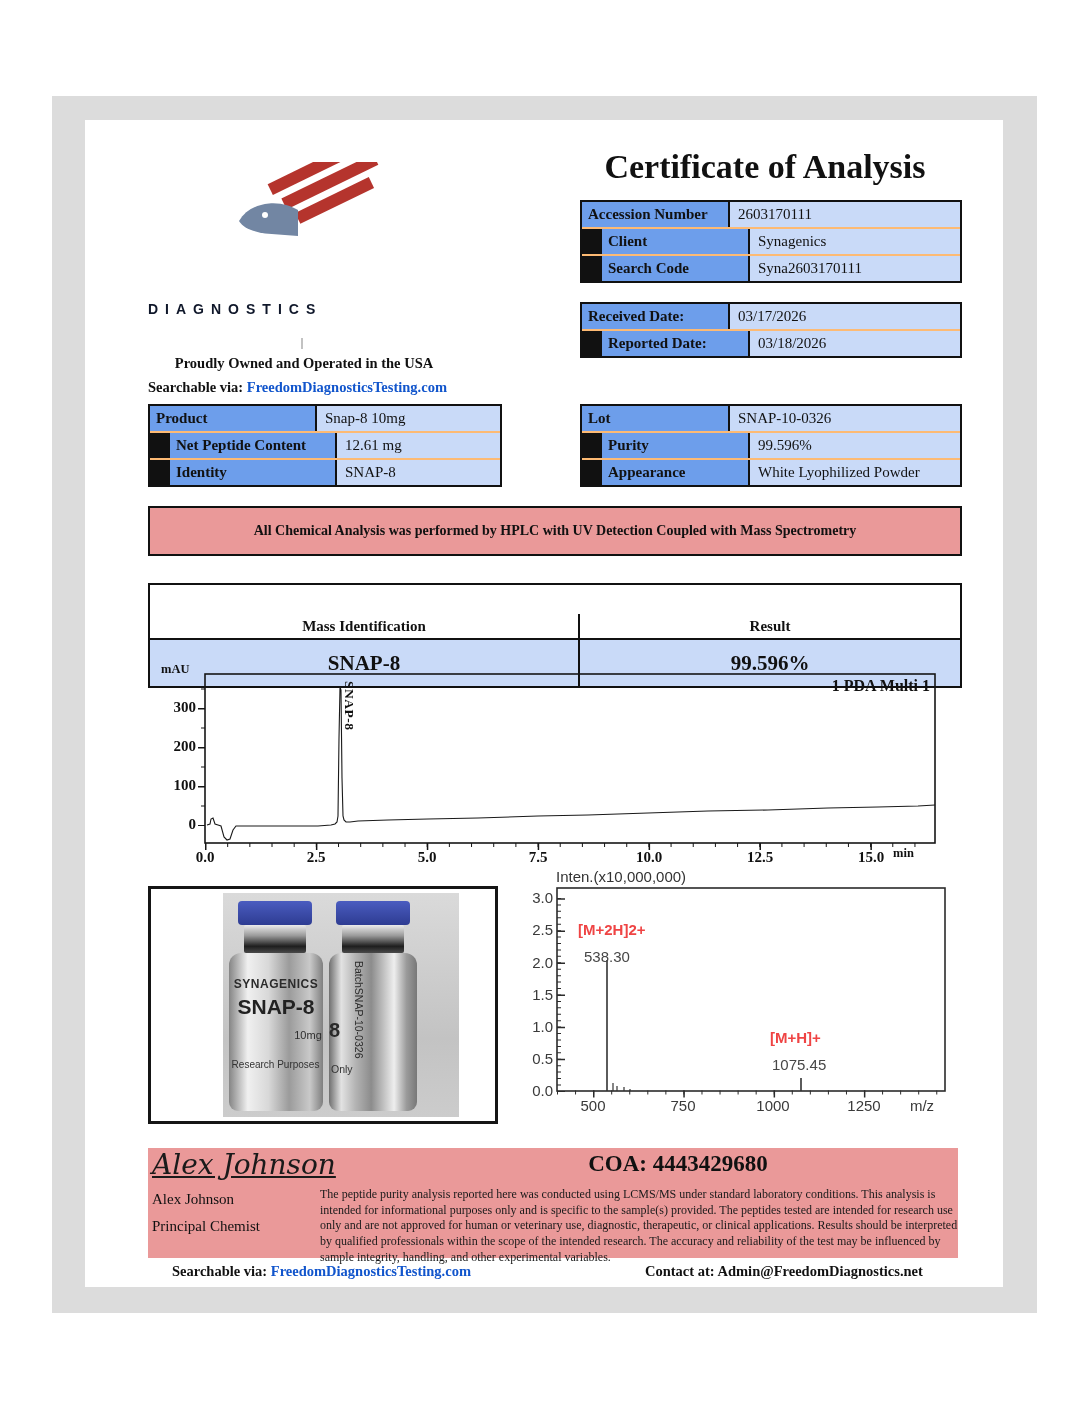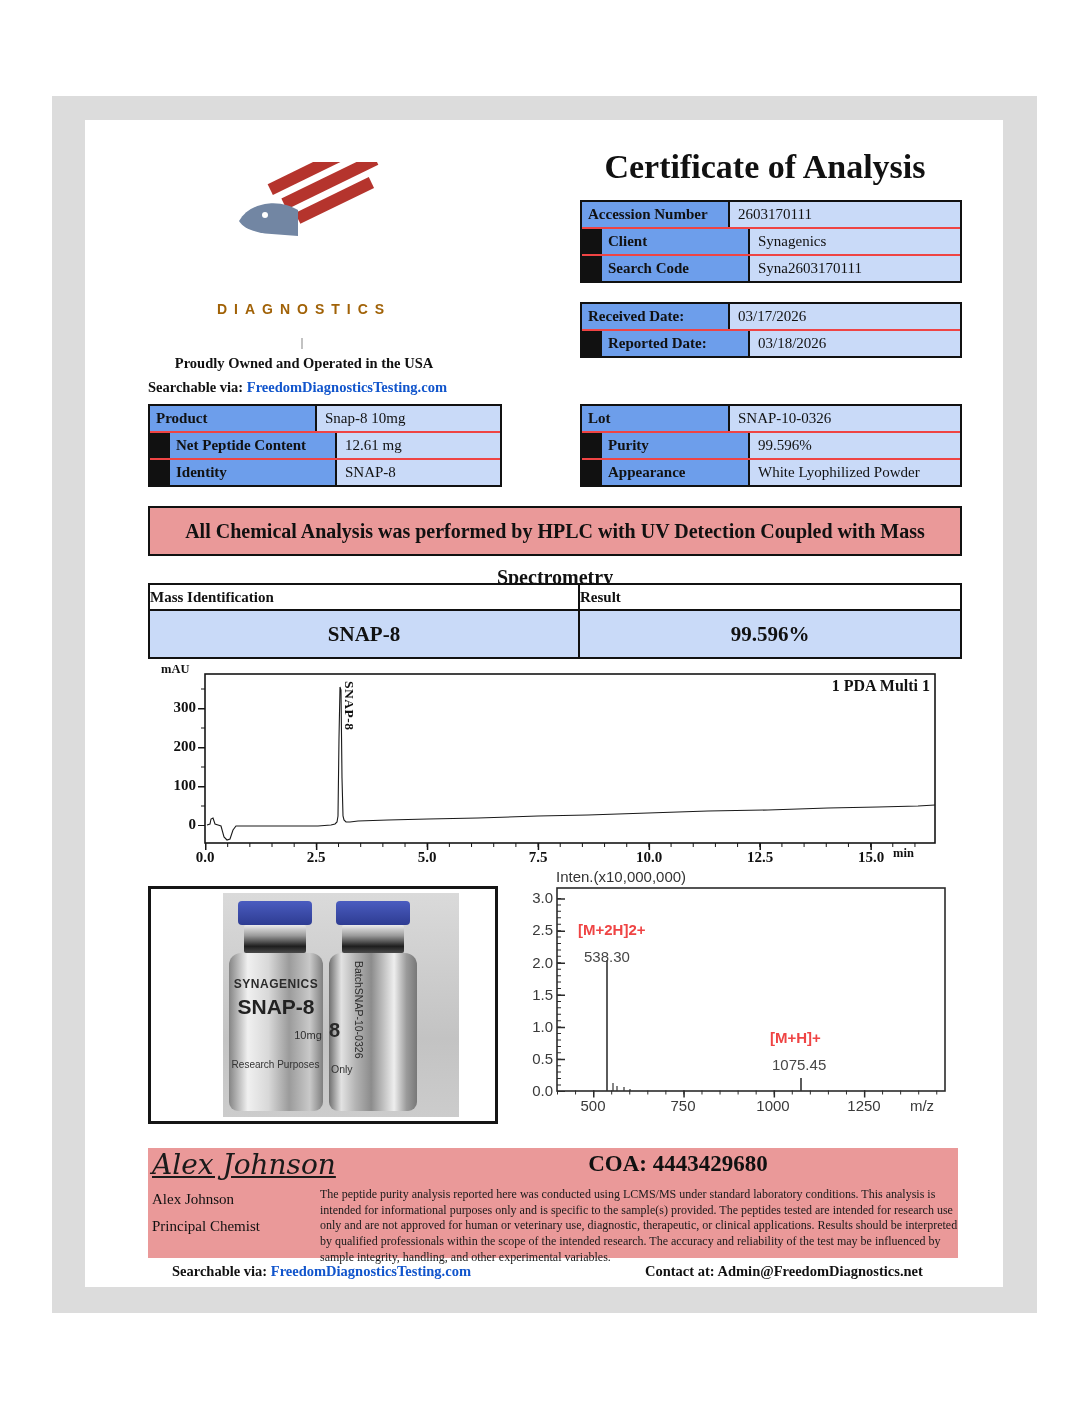--- a/index.html
+++ b/index.html
@@ -5,48 +5,48 @@
   html,body{margin:0;padding:0;background:#fff;}
   .canvas{position:relative;width:1088px;height:1408px;background:#fff;overflow:hidden;
           font-family:"Liberation Serif","DejaVu Serif",serif;color:#111;}
   .abs{position:absolute;}
   .frame{left:52px;top:96px;width:985px;height:1217px;background:#dcdcdc;}
   .page{left:85px;top:120px;width:918px;height:1167px;background:#ffffff;}
 
   
   .brand{left:148px;top:256px;width:312px;text-align:center;font-family:"Liberation Sans","DejaVu Sans",sans-serif;
          font-size:37px;font-weight:700;letter-spacing:13px;color:#4d4f52;}
-  .subbrand{left:148px;top:301px;width:312px;text-align:center;font-family:"Liberation Sans","DejaVu Sans",sans-serif;
-         font-size:14px;font-weight:700;letter-spacing:7px;color:#a16207;}
+  .subbrand{left:148px;top:301px;width:312px;text-align:left;font-family:"Liberation Sans","DejaVu Sans",sans-serif;
+         font-size:14px;font-weight:700;letter-spacing:7px;color:#0f172a;}
   .divtick{left:301px;top:338px;width:2px;height:11px;background:#c2c2c2;}
   .tagline{left:128px;top:355px;width:352px;text-align:center;font-size:14.5px;font-weight:700;}
   .search-top{left:148px;top:379px;font-size:14.5px;font-weight:700;}
   a.link{color:#1155cc;font-weight:700;cursor:pointer;}
 
   .doc-title{left:545px;top:148px;width:440px;text-align:center;font-size:34px;font-weight:700;}
 
   
   .ktable{border:2px solid #111;background:#111;}
   .krow{display:flex;}
-  .krow + .krow{border-top:2px solid #ef4444;padding-left:20px;}
+  .krow + .krow{border-top:2px solid #fdba74;padding-left:20px;}
   .kl{background:#6d9eeb;font-weight:700;font-size:15px;line-height:21px;padding:2px 6px;box-sizing:border-box;border-right:2px solid #111;}
   .kv{background:#c9daf8;font-size:15px;line-height:21px;padding:2px 8px;box-sizing:border-box;flex:1;}
   .tA{left:580px;top:200px;width:378px;}
   .tB{left:580px;top:302px;width:378px;}
   .tP{left:148px;top:404px;width:350px;}
   .tL{left:580px;top:404px;width:378px;}
   .tA .kl,.tB .kl,.tL .kl{width:148px;}
   .tP .kl{width:167px;}
 
   .banner{left:148px;top:506px;width:810px;height:46px;background:#ea9999;border:2px solid #111;
-          text-align:center;font-weight:700;font-size:20px;line-height:46px;}
+          text-align:center;font-weight:700;font-size:14px;line-height:46px;}
 
   .mtable{left:148px;top:583px;width:810px;border:2px solid #111;}
   .mhead{display:flex;background:#fff;border-bottom:2px solid #111;}
-  .mhead .mc{height:24px;line-height:24px;font-weight:700;font-size:15px;text-align:left;}
+  .mhead .mc{height:24px;line-height:24px;font-weight:700;font-size:15px;text-align:center;margin-top:29px;}
   .mrow{display:flex;background:#c9daf8;}
   .mrow .mc{height:46px;line-height:46px;font-weight:700;font-size:21px;text-align:center;}
   .mc1{width:430px;border-right:2px solid #111;box-sizing:border-box;}
   .mc2{flex:1;}
 
   
   .chrom{left:148px;top:658px;width:810px;height:207px;}
   .chrom .ylab{position:absolute;left:13px;top:4px;font-size:12.5px;font-weight:700;}
   .chrom .legend{position:absolute;left:630px;top:19px;width:152px;text-align:right;font-size:16px;font-weight:700;}
   .chrom .peaklab{position:absolute;left:193px;top:23px;writing-mode:vertical-rl;font-size:13.5px;font-weight:700;letter-spacing:.5px;}

